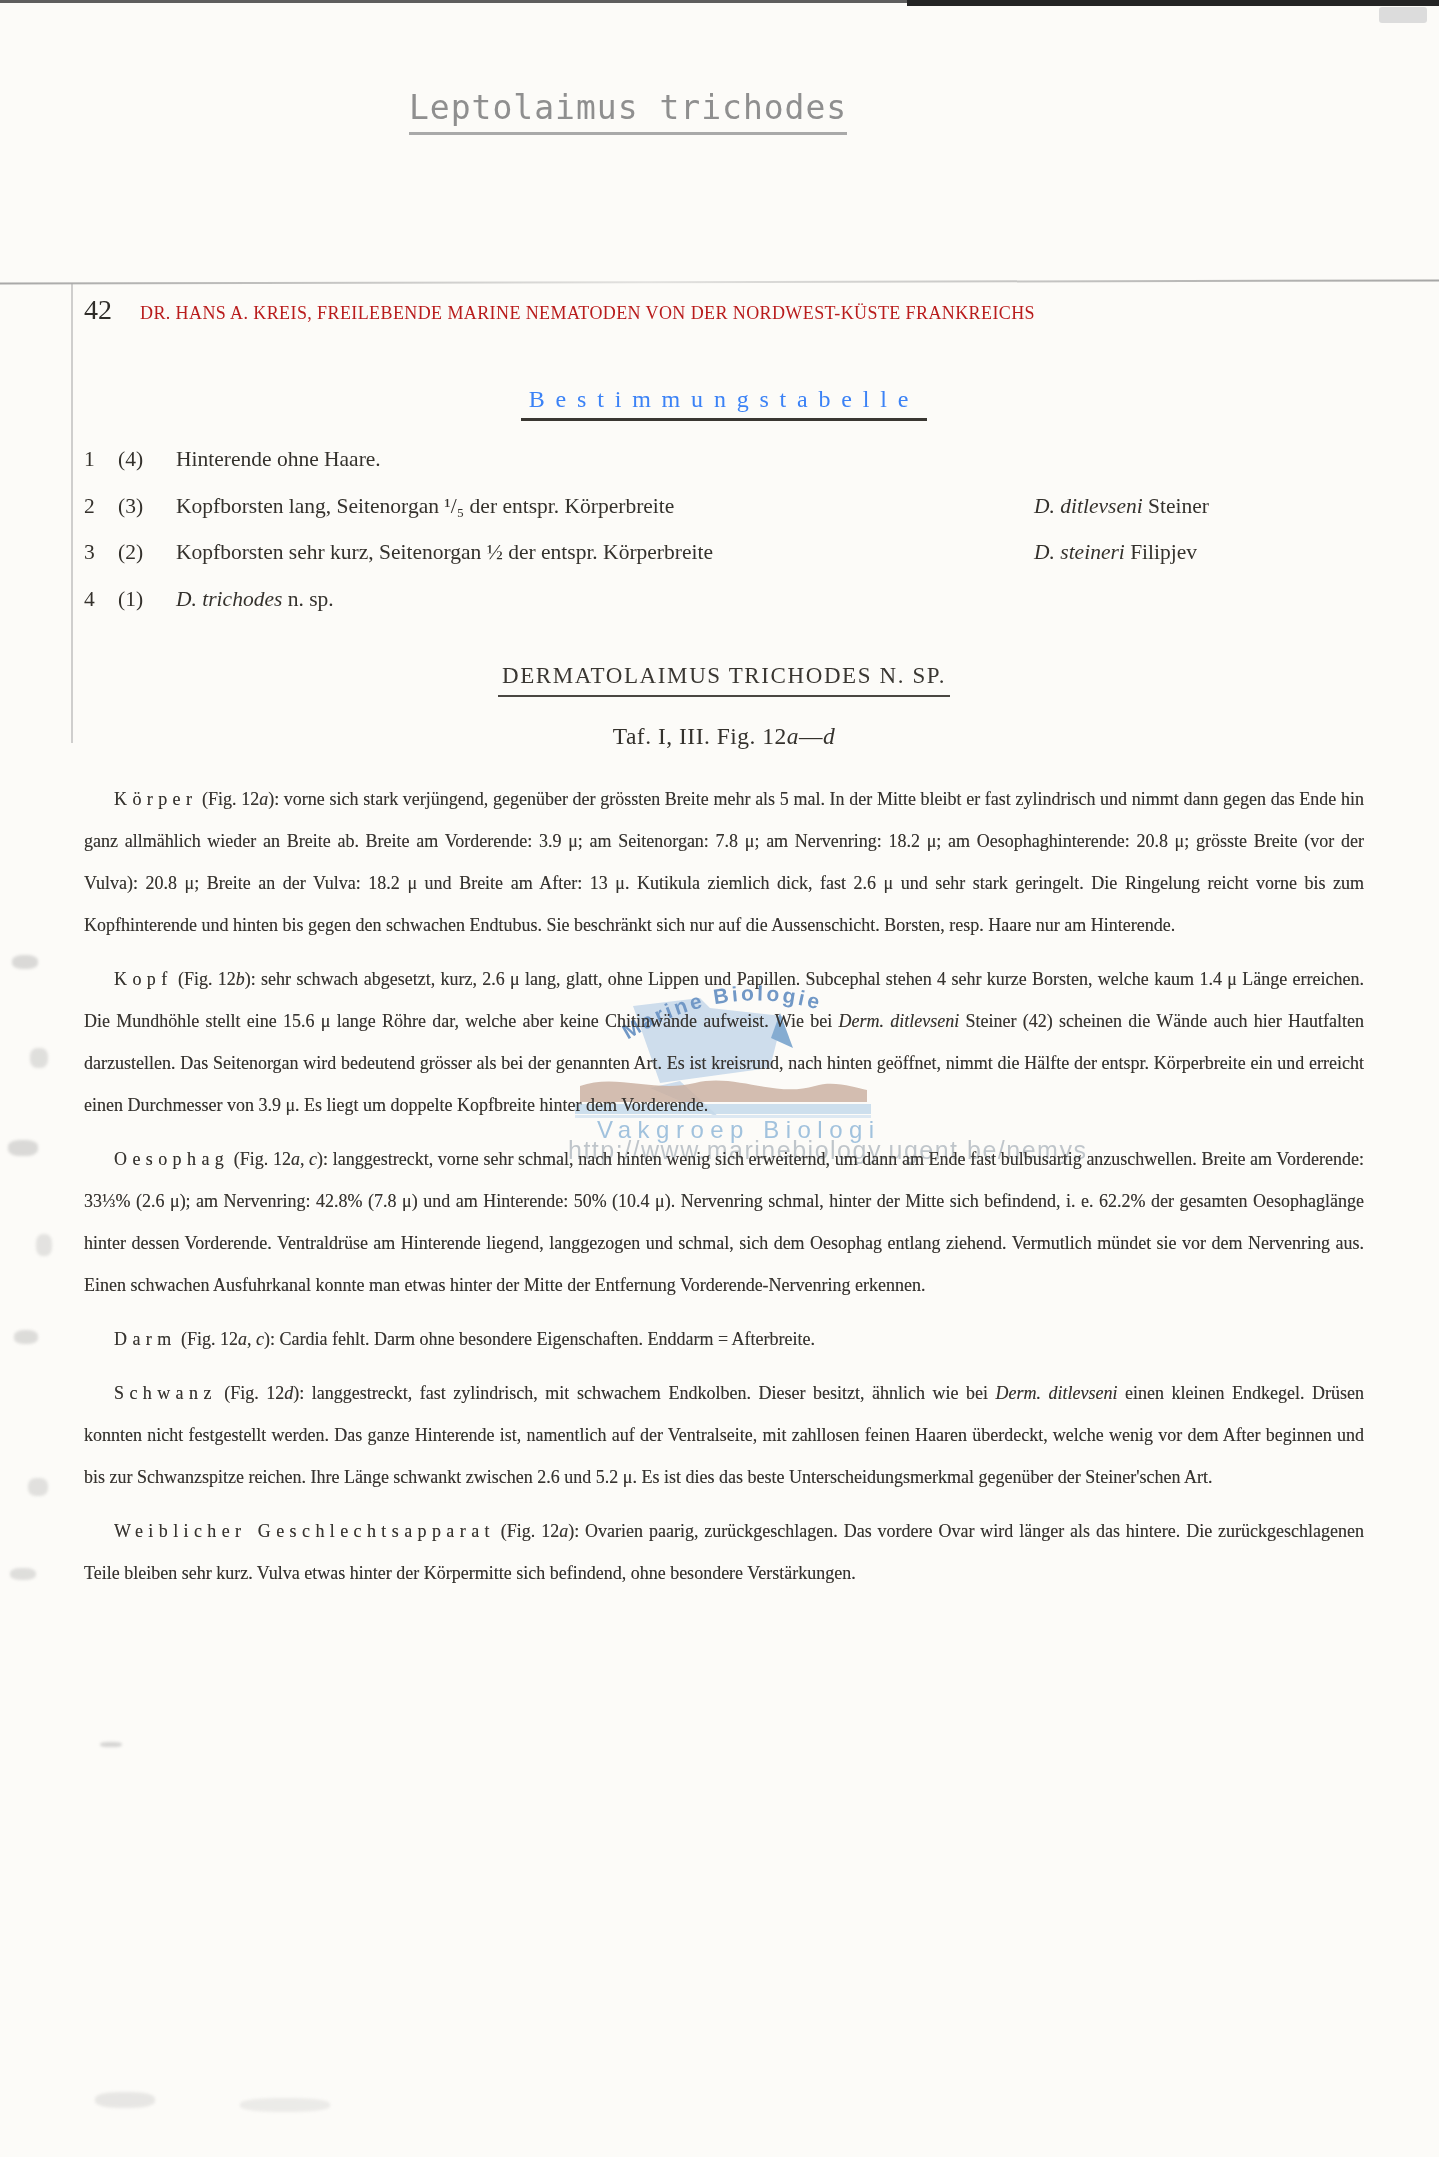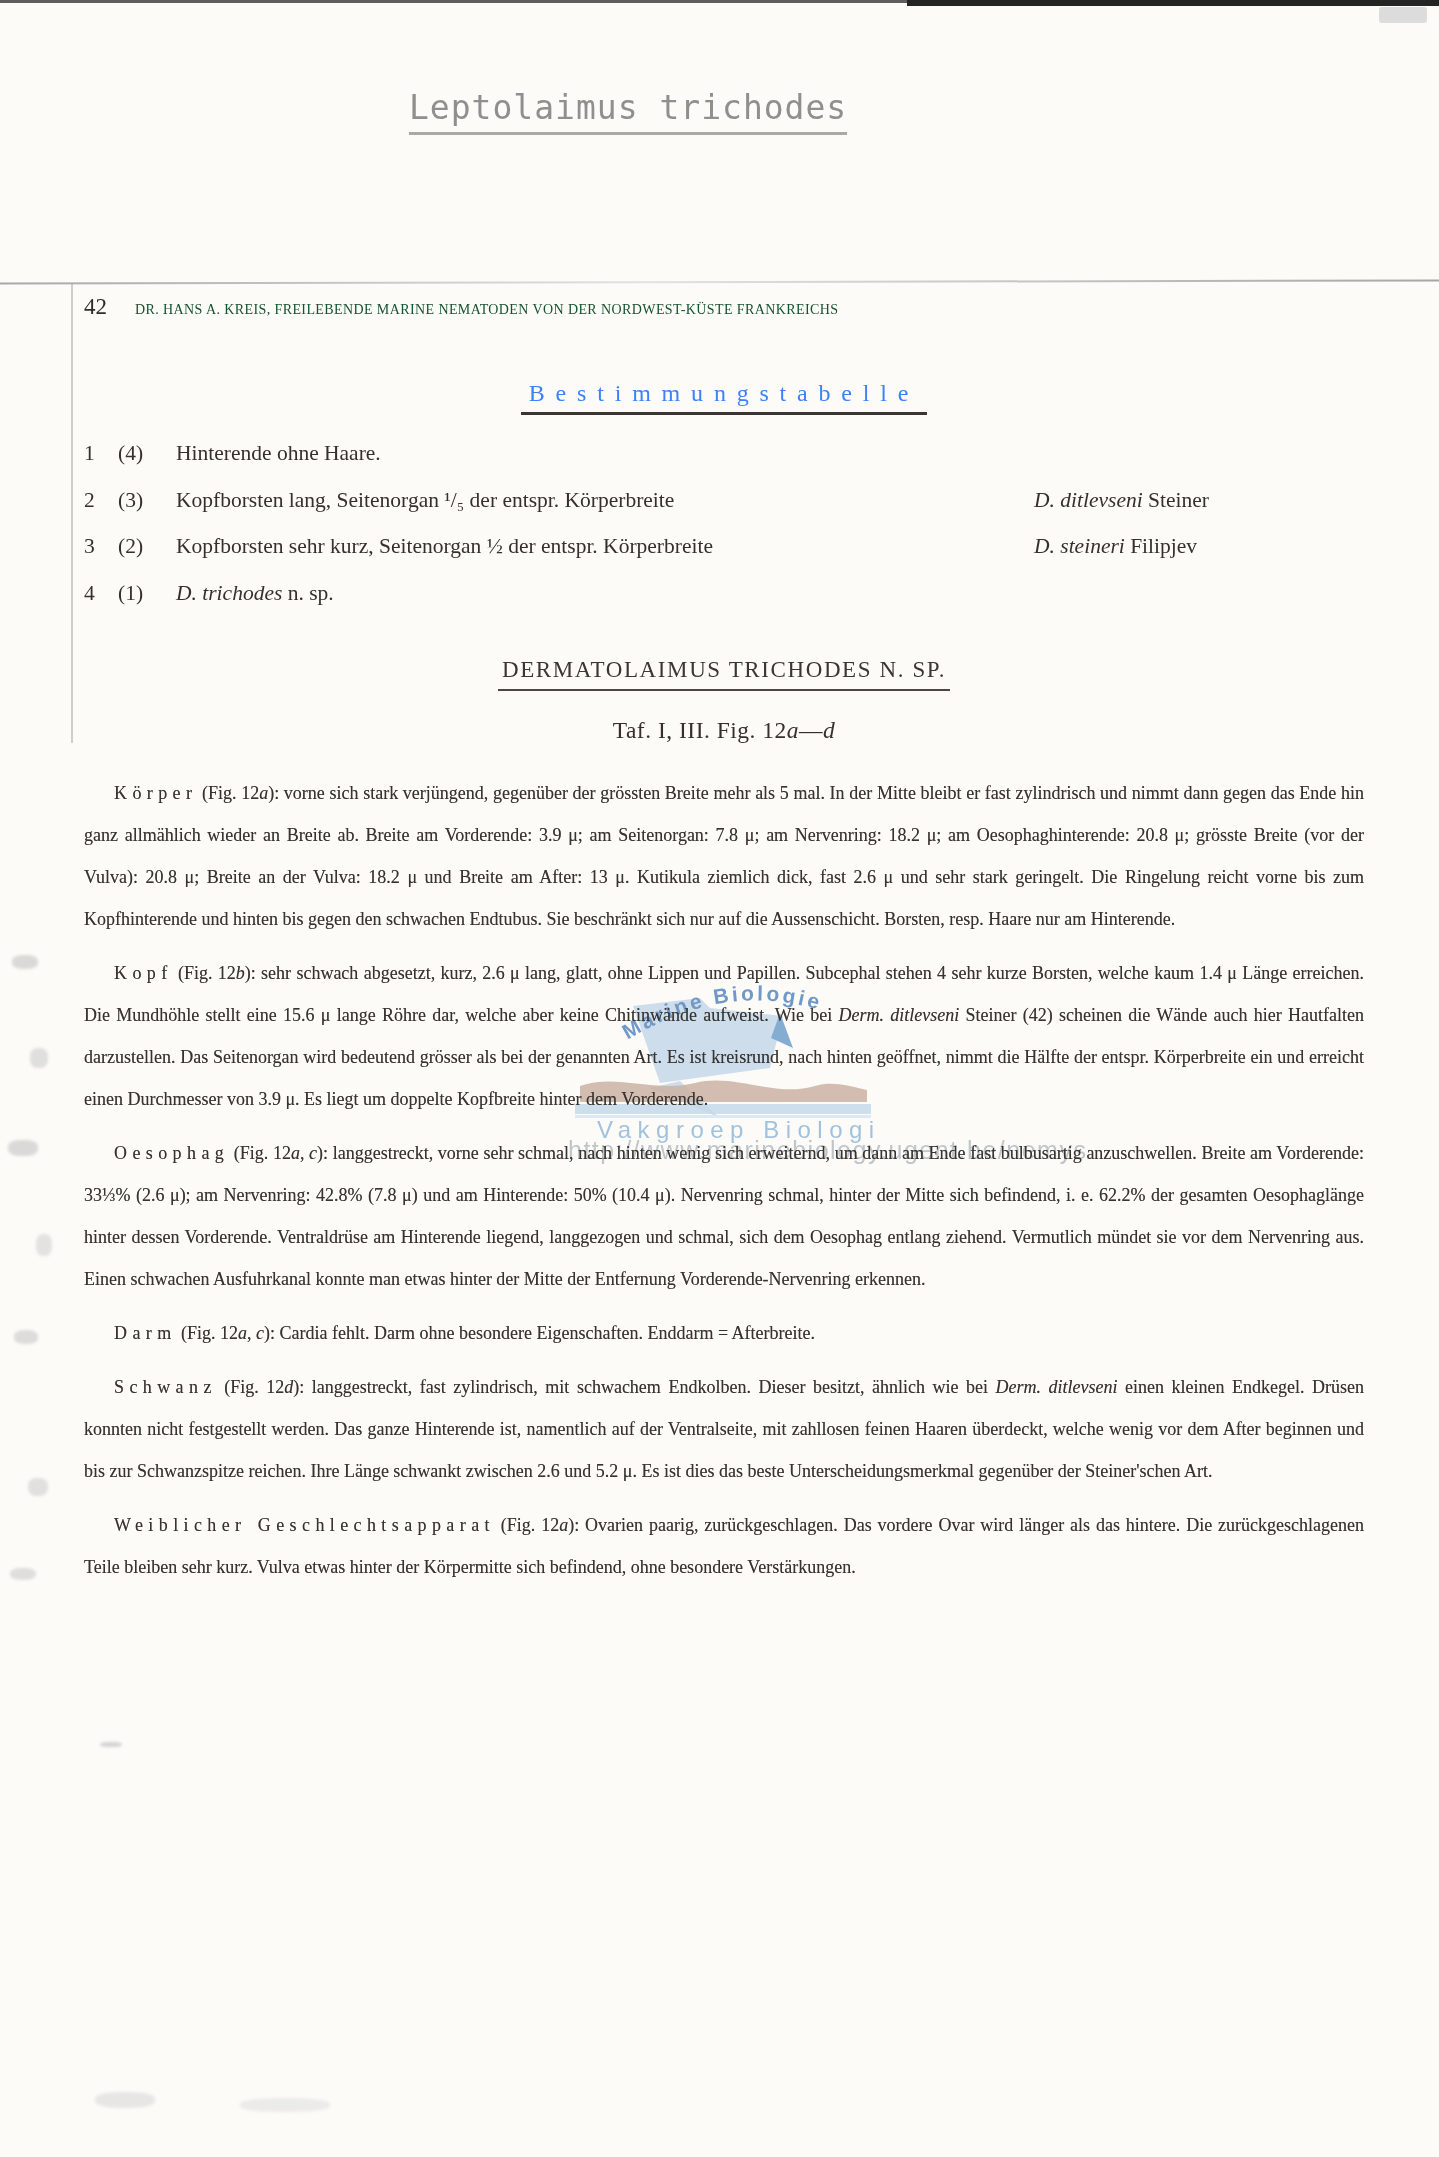--- a/index.html
+++ b/index.html
@@ -35,22 +35,22 @@
     position:absolute;left:568px;top:1136px;z-index:1;
     font-family:"Liberation Sans", sans-serif;font-weight:normal;
     font-size:25px;letter-spacing:1.5px;color:#8e9aa6;opacity:.55;
     filter:blur(.7px);
   }
 
   
   .content{position:absolute;left:84px;top:294px;width:1280px;z-index:2;}
 
   .running-header{display:flex;align-items:baseline;gap:28px;}
-  .pagenum{font-size:23px;color:#2f2d29;}
-  .running-title{font-size:14px;letter-spacing:.4px;color:#14532d;white-space:nowrap;}
+  .pagenum{font-size:28px;color:#2f2d29;}
+  .running-title{font-size:18px;letter-spacing:.4px;color:#b91c1c;white-space:nowrap;}
 
   .center{text-align:center;}
   .key-title{
     display:inline-block;margin-top:60px;
     font-size:24px;letter-spacing:.45em;color:#3b82f6;
     padding:0 8px 5px 8px;border-bottom:3px solid #3a3732;
   }
   .key-rows{margin-top:26px;}
   .key-row{display:grid;grid-template-columns:34px 58px 1fr 330px;height:46.5px;align-items:baseline;font-size:21.5px;}
   .key-num{color:#34312c;}

